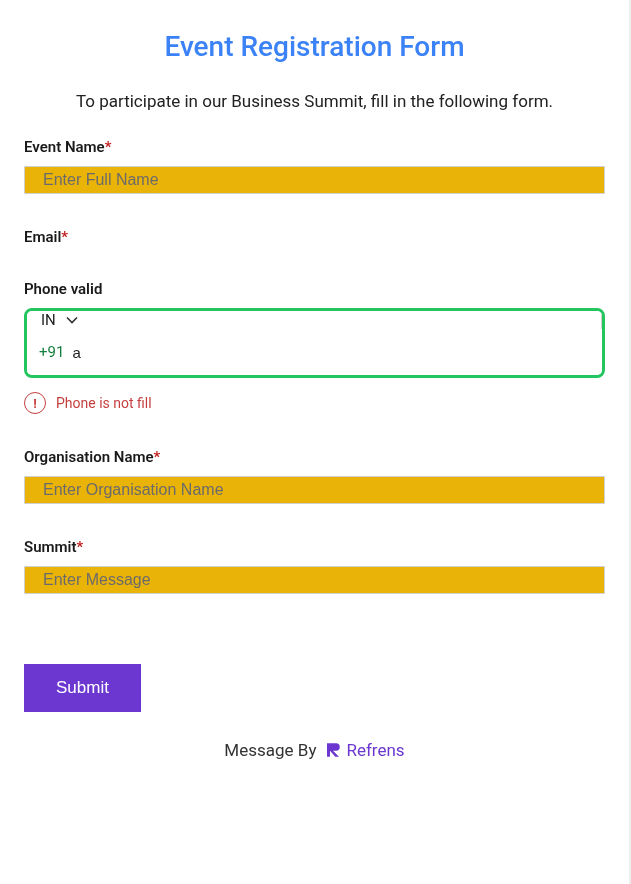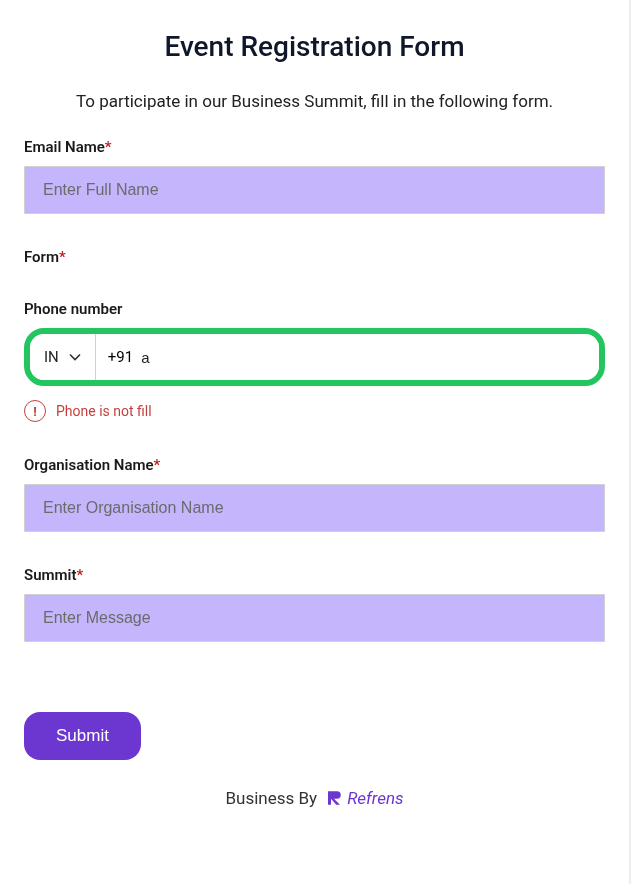--- a/index.html
+++ b/index.html
@@ -13,21 +13,21 @@
       width: 631px;
       height: 884px;
       padding: 30px 24px 20px;
       position: relative;
       border-right: 2px solid #eee;
     }
     .form-title {
       text-align: center;
       font-size: 28px;
       font-weight: 500;
-      color: #0f172a;
+      color: #3b82f6;
       margin-bottom: 28px;
     }
     .form-subtitle {
       text-align: center;
       font-size: 17px;
       color: #222;
       margin-bottom: 27px;
     }
     .field-group {
       margin-bottom: 34px;
@@ -37,37 +37,38 @@
       font-size: 15px;
       font-weight: 600;
       color: #1a1a1a;
       margin-bottom: 10px;
     }
     .required-star {
       color: #c01e1e;
     }
     .text-input {
       width: 100%;
-      padding: 14px 18px;
+      padding: 4px 18px;
       font-size: 16px;
       border: 1px solid #d0d0d0;
       border-radius: 1px;
       color: #222;
-      background: #c4b5fd;
+      background: #eab308;
       outline: none;
     }
     .text-input::placeholder {
       color: #6b6b6b;
     }
     .phone-wrapper {
       display: flex;
       width: 100%;
-      border: 6px solid #22c55e;
-      border-radius: 20px;
+      border: 3px solid #22c55e;
+      border-radius: 8px;
       overflow: hidden;
+      flex-direction: column;
     }
     .phone-country {
       display: flex;
       align-items: center;
       gap: 10px;
       padding: 0 14px;
       border-right: 1px solid #d0d0d0;
       background: #fff;
       cursor: pointer;
       font-size: 15px;
@@ -79,21 +80,21 @@
     }
     .phone-number {
       flex: 1;
       display: flex;
       align-items: center;
       gap: 8px;
       padding: 14px 12px;
       background: #fff;
     }
     .phone-prefix {
-      color: #000000;
+      color: #15803d;
       font-size: 15px;
     }
     .phone-input {
       flex: 1;
       border: none;
       outline: none;
       font-size: 15px;
       color: #222;
       background: transparent;
     }
@@ -114,21 +115,21 @@
       align-items: center;
       justify-content: center;
       font-size: 13px;
       line-height: 1;
       font-weight: 700;
     }
     .submit-btn {
       background: #6c37d1;
       color: #fff;
       border: none;
-      border-radius: 16px;
+      border-radius: 0;
       padding: 14px 32px;
       font-size: 17px;
       font-weight: 500;
       cursor: pointer;
       margin-top: 36px;
     }
     .footer {
       display: flex;
       align-items: center;
       justify-content: center;
@@ -136,50 +137,49 @@
       margin-top: 28px;
       font-size: 17px;
       color: #333;
     }
     .brand {
       display: inline-flex;
       align-items: center;
       gap: 4px;
       color: #6c37d1;
       font-size: 17px;
-      font-style: italic;
     }
     .brand-logo {
       width: 18px;
       height: 18px;
     }
   </style>
 </head>
 <body>
 
 
 
 <h1 class="form-title">Event Registration Form</h1>
 <p class="form-subtitle">To participate in our Business Summit, fill in the following form.</p>
 
 <div class="field-group">
   <label class="field-label">
-    <span>Email Name</span><span class="required-star">*</span>
+    <span>Event Name</span><span class="required-star">*</span>
   </label>
   <input type="text" class="text-input" placeholder="Enter Full Name" style="">
 </div>
 
 <div class="field-group">
   <label class="field-label">
-    <span>Form</span><span class="required-star">*</span>
-  </label>
-</div>
-
-<div class="field-group">
-  <label class="field-label">Phone number</label>
+    <span>Email</span><span class="required-star">*</span>
+  </label>
+</div>
+
+<div class="field-group">
+  <label class="field-label">Phone valid</label>
   <div class="phone-wrapper">
     <div class="phone-country">
       <span>IN</span>
       <svg class="chevron-down" viewBox="0 0 12 8">
           <path d="M1 1.5 L6 6.5 L11 1.5" fill="none" stroke="#333" stroke-width="1.6"></path>
         </svg>
     </div>
     <div class="phone-number">
       <span class="phone-prefix">+91</span>
       <input type="text" class="phone-input" value="a" style="">
@@ -201,21 +201,21 @@
 <div class="field-group">
   <label class="field-label">
     <span>Summit</span><span class="required-star">*</span>
   </label>
   <input type="text" class="text-input" placeholder="Enter Message" style="">
 </div>
 
 <button class="submit-btn">Submit</button>
 
 <div class="footer">
-  <span>Business By</span>
+  <span>Message By</span>
   <span class="brand">
     <svg class="brand-logo" viewBox="0 0 24 24">
       <path d="M4 3 H16 a5 5 0 0 1 0 10 H12 L20 21 H15 L8 13 V21 H4 Z" fill="#6c37d1"></path>
     </svg>
     <span>Refrens</span>
   </span>
 </div>
 
 
 

